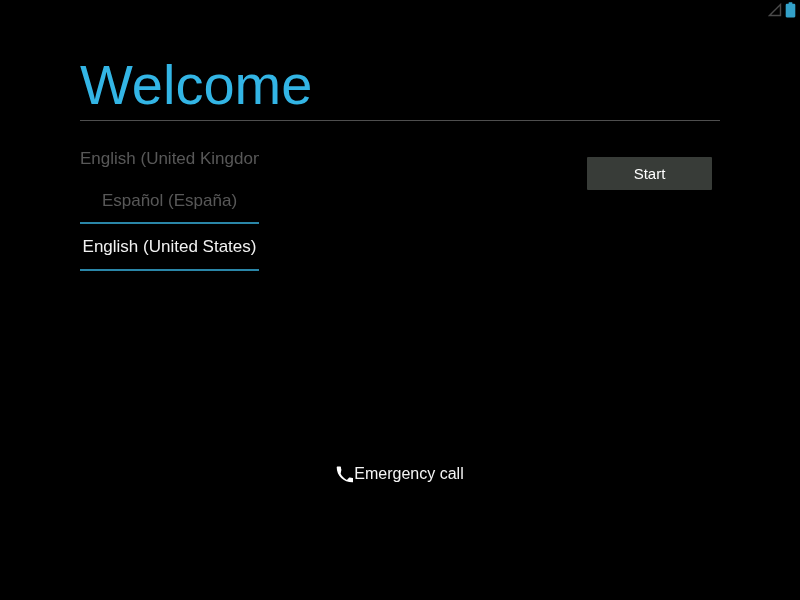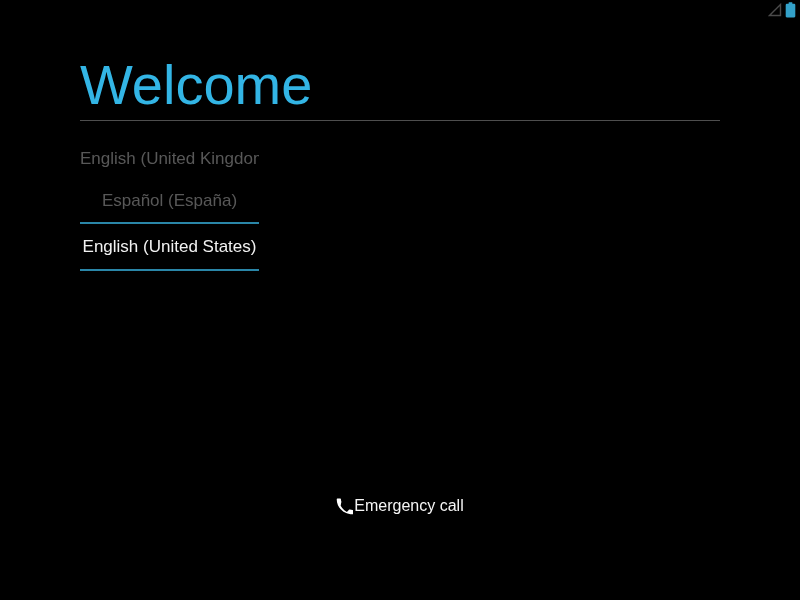--- a/index.html
+++ b/index.html
@@ -120,21 +120,21 @@
     line-height: 33px;
     text-align: center;
     padding: 0;
     cursor: pointer;
   }
 
   
   .emergency-call {
     position: absolute;
     left: 0;
-    top: 496px;
+    top: 464px;
     width: 800px;
     display: flex;
     justify-content: center;
     align-items: center;
     gap: 1px;
     cursor: pointer;
   }
   .phone-icon {
     display: block;
     width: 17px;
@@ -170,20 +170,21 @@
 
   <div class="title">Welcome</div>
   <div class="title-divider"></div>
 
   <div class="locale-spinner">
     <div class="locale-item above">English (United Kingdom)</div>
     <div class="locale-item below">Español (España)</div>
     <div class="locale-item selected">English (United States)</div>
   </div>
 
+  <button class="start-button">Start</button>
 
   <div class="emergency-call">
     <span class="phone-icon">
       <svg viewBox="0 0 24 24" width="17" height="17" aria-hidden="true">
         <path fill="#ffffff" d="M6.6 10.8c1.9 3.8 5 6.8 8.8 8.8l2.9-2.9c0.4-0.4 0.9-0.5 1.4-0.3 1.2 0.4 2.4 0.6 3.7 0.6 0.6 0 1 0.4 1 1V22c0 0.6-0.4 1-1 1C10.6 23 1 13.4 1 1.6c0-0.6 0.4-1 1-1h4c0.6 0 1 0.4 1 1 0 1.3 0.2 2.5 0.6 3.7 0.2 0.5 0.1 1-0.3 1.4L6.6 10.8z"></path>
       </svg>
     </span>
     <span class="emergency-label">Emergency call</span>
   </div>
 

